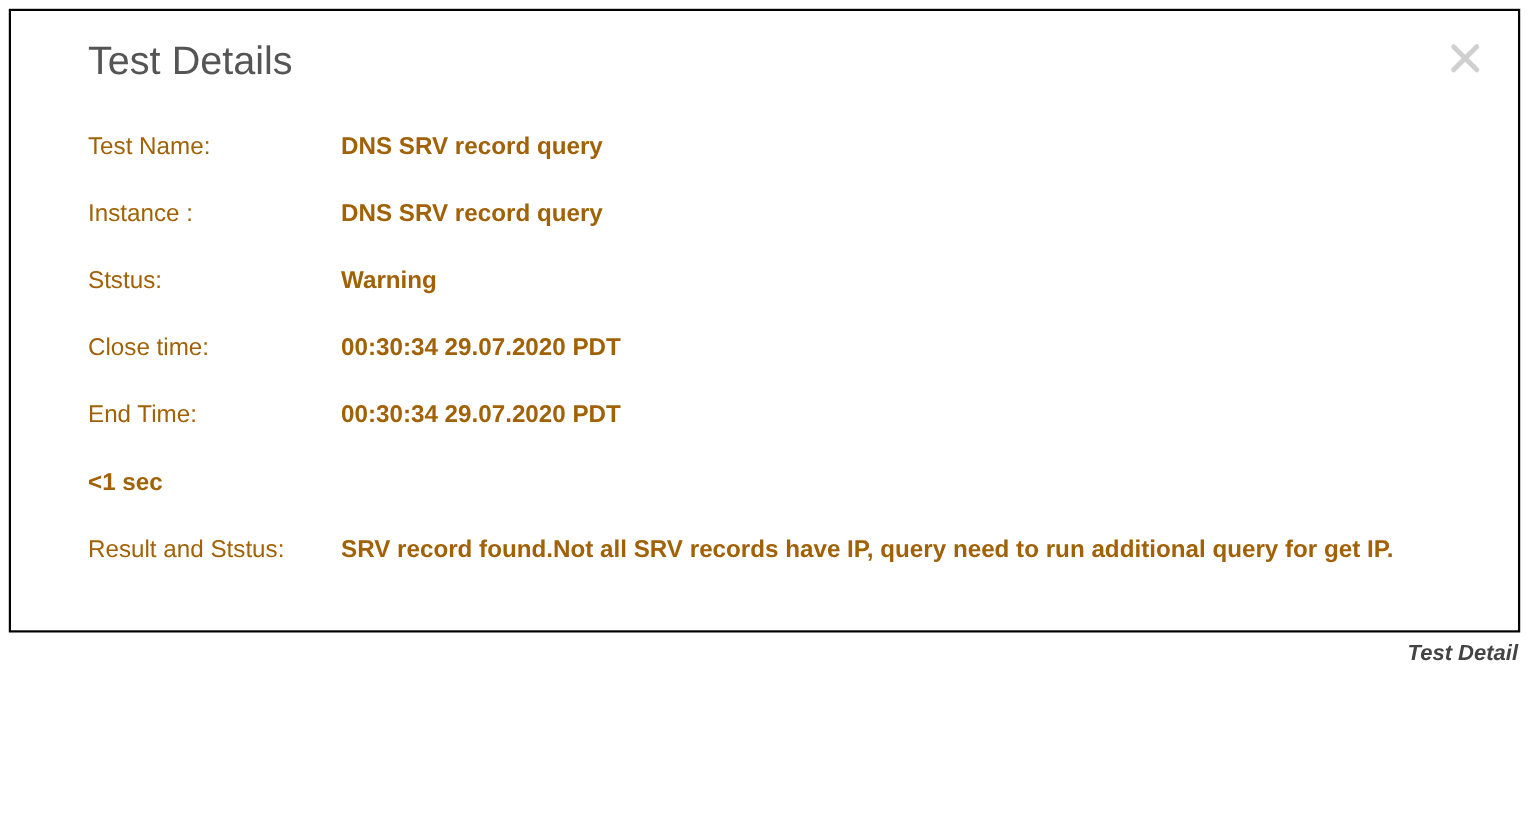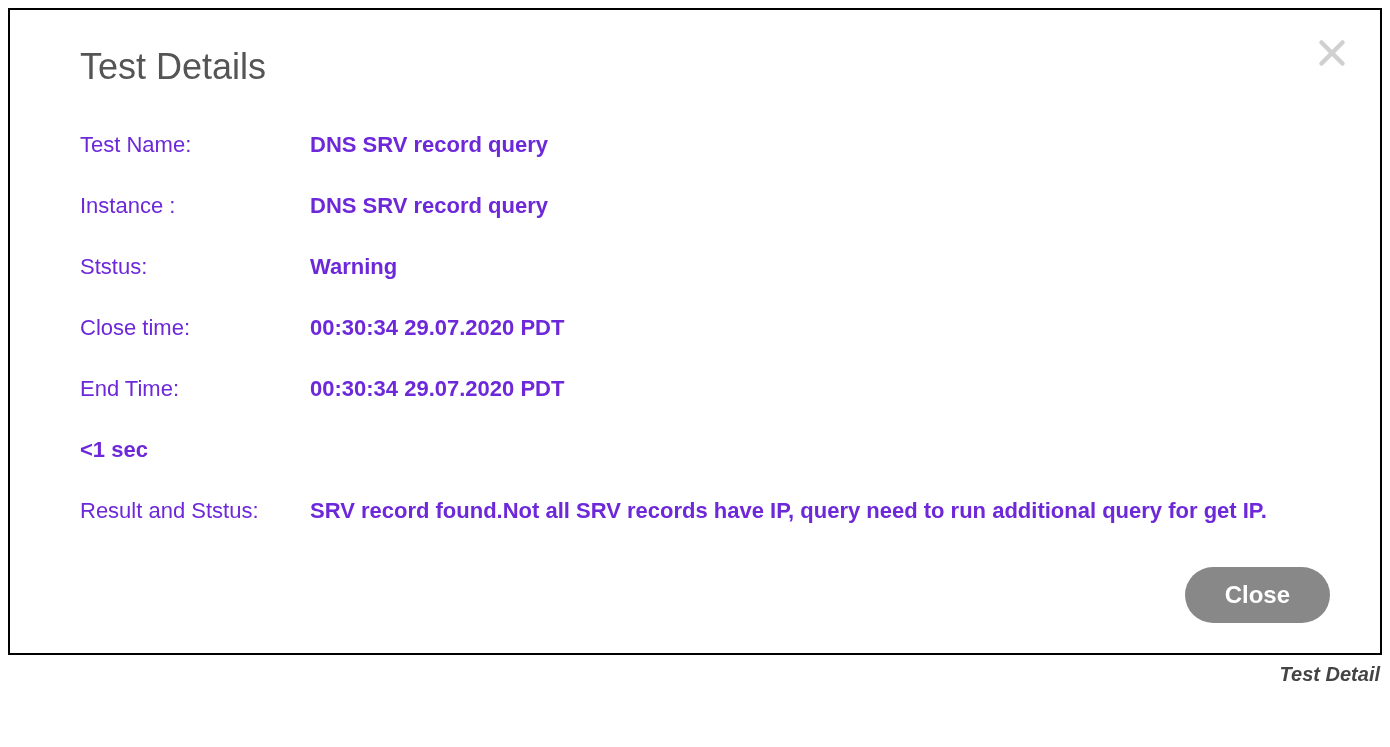--- a/index.html
+++ b/index.html
@@ -12,21 +12,21 @@
       background: #ffffff;
       padding: 0;
       width: 1390px;
       height: 747px;
     }
     .dialog-container {
       margin: 8px;
       border: 2px solid #000000;
       background: #ffffff;
       position: relative;
-      padding: 36px 50px 30px 70px;
+      padding: 24px 50px 30px 70px;
     }
     .dialog-title {
       font-size: 36px;
       font-weight: 400;
       color: #555555;
       margin-bottom: 40px;
     }
     .close-icon {
       position: absolute;
       top: 25px;
@@ -37,21 +37,21 @@
       color: #d0d0d0;
     }
     .close-icon svg {
       width: 100%;
       height: 100%;
     }
     .detail-row {
       display: flex;
       margin-bottom: 28px;
       font-size: 22px;
-      color: #6d28d9;
+      color: #a16207;
       line-height: 1.5;
     }
     .detail-label {
       width: 230px;
       flex-shrink: 0;
     }
     .detail-value {
       flex: 1;
       font-weight: bold;
     }
@@ -113,17 +113,14 @@
     <div class="detail-value">00:30:34 29.07.2020 PDT</div>
   </div>
   <div class="detail-row">
     <div class="detail-value">&lt;1 sec</div>
   </div>
   <div class="detail-row">
     <div class="detail-label">Result and Ststus:</div>
     <div class="detail-value">SRV record found.Not all SRV records have IP, query need to run additional query for get IP.</div>
   </div>
 
-  <div class="button-row">
-    <button class="close-button">Close</button>
-  </div>
 </div>
 <div class="caption">Test Detail</div>
 
 </body></html>

